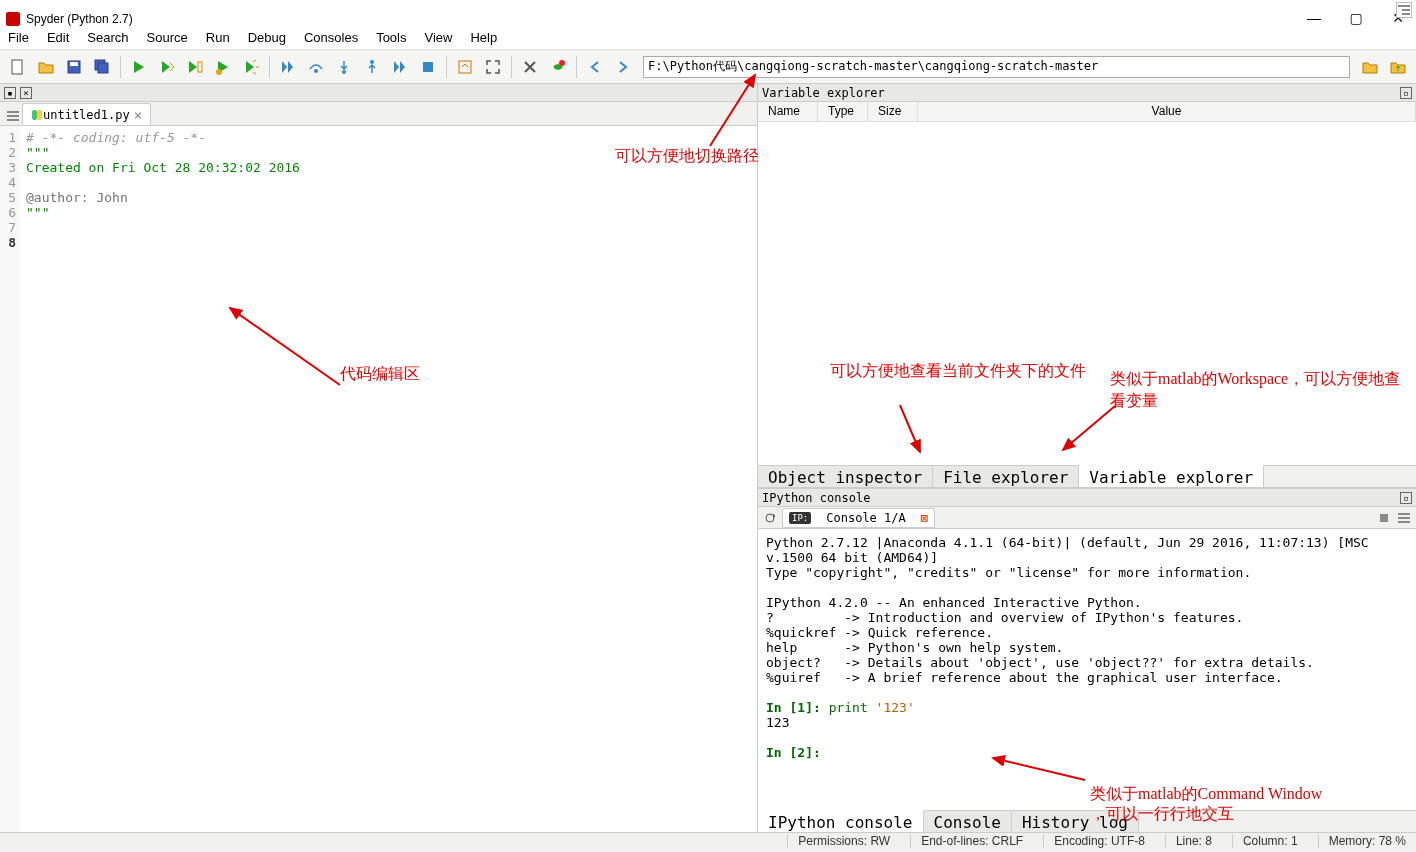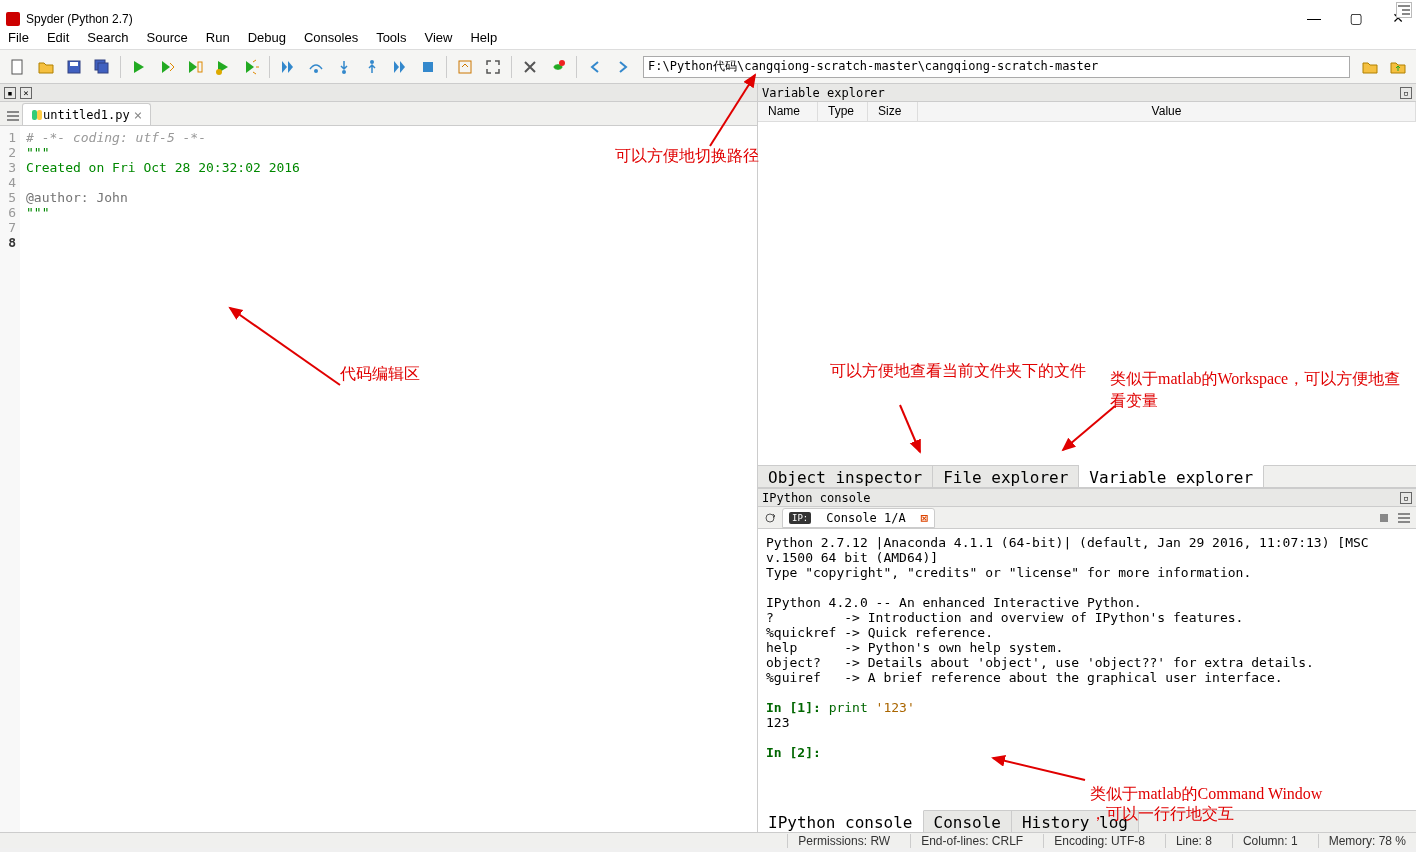--- a/index.html
+++ b/index.html
@@ -322,21 +322,21 @@
             </svg>
           </span>
         <span class="tb-btn" style="width:16px;height:16px">
             <svg width="12" height="12">
               <rect width="12" height="2" y="1" fill="#888"></rect>
               <rect width="12" height="2" y="5" fill="#888"></rect>
               <rect width="12" height="2" y="9" fill="#888"></rect>
             </svg>
           </span>
       </div>
-      <div class="console-body"><span>Python 2.7.12 |Anaconda 4.1.1 (64-bit)| (default, Jan 29 2016, 11:07:13) [MSC v.1500 64 bit (AMD64)]</span>
+      <div class="console-body"><span>Python 2.7.12 |Anaconda 4.1.1 (64-bit)| (default, Jun 29 2016, 11:07:13) [MSC v.1500 64 bit (AMD64)]</span>
 <span>Type "copyright", "credits" or "license" for more information.</span>
 
 <span>IPython 4.2.0 -- An enhanced Interactive Python.</span>
 <span>?         -&gt; Introduction and overview of IPython's features.</span>
 <span>%quickref -&gt; Quick reference.</span>
 <span>help      -&gt; Python's own help system.</span>
 <span>object?   -&gt; Details about 'object', use 'object??' for extra details.</span>
 <span>%guiref   -&gt; A brief reference about the graphical user interface.</span>
 
 <span class="in-prompt">In [1]: </span><span class="in-cmd">print</span><span class="in-str"> '123'</span>

